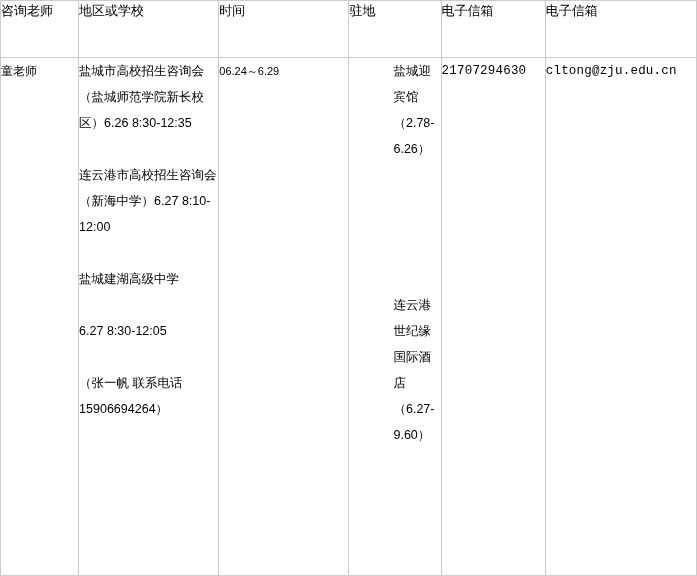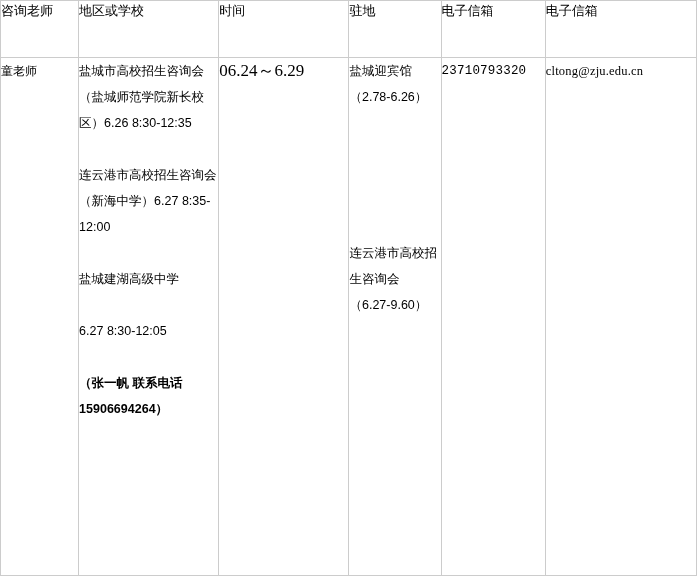--- a/index.html
+++ b/index.html
@@ -53,49 +53,49 @@
     font-size: 12px;
   }
   td.schools {
     padding: 58px 12px 0 14px;
   }
   td.schools .para {
     margin-bottom: 26px;
   }
   td.schools .para:last-child {
     margin-bottom: 4px;
-    font-weight: bold;
   }
   td.time {
     padding: 0 10px 0 14px;
     vertical-align: middle;
-    font-family: Liberation Serif, serif;
-    font-size: 17px;
+    font-family: Liberation Sans, sans-serif;
+    font-size: 11px;
   }
   td.place {
     padding: 78px 12px 0 14px;
   }
   td.place .block {
     margin-bottom: 0;
+    margin-left: 44px;
   }
   td.place .gap {
     height: 130px;
   }
   td.phone {
     padding: 0 8px 0 0;
     vertical-align: middle;
     text-align: center;
     font-family: "Liberation Mono", monospace;
     font-size: 12.5px;
     letter-spacing: 0.2px;
   }
   td.email {
     padding: 0 8px 0 14px;
     vertical-align: middle;
-    font-family: Liberation Serif, serif;
+    font-family: Liberation Mono, monospace;
     font-size: 12.5px;
     letter-spacing: 0.2px;
   }
 </style>
 </head>
 <body>
 
 <table class="info-table">
   <colgroup>
     <col class="c0">
@@ -113,30 +113,30 @@
       <th>驻地</th>
       <th>电子信箱</th>
       <th>电子信箱</th>
     </tr>
   </thead>
   <tbody>
     <tr>
       <td class="cell teacher">童老师</td>
       <td class="cell schools">
         <div class="para">盐城市高校招生咨询会（盐城师范学院新长校区）6.26 8:30-12:35</div>
-        <div class="para">连云港市高校招生咨询会（新海中学）6.27 8:35-12:00</div>
+        <div class="para">连云港市高校招生咨询会（新海中学）6.27 8:10-12:00</div>
         <div class="para">盐城建湖高级中学</div>
         <div class="para">6.27 8:30-12:05</div>
         <div class="para">（张一帆 联系电话15906694264）</div>
       </td>
       <td class="cell time">06.24～6.29</td>
       <td class="cell place">
         <div class="block">盐城迎宾馆</div>
         <div class="block">（2.78-6.26）</div>
         <div class="gap"></div>
-        <div class="block">连云港市高校招生咨询会</div>
+        <div class="block">连云港世纪缘国际酒店</div>
         <div class="block">（6.27-9.60）</div>
       </td>
-      <td class="cell phone">23710793320</td>
+      <td class="cell phone">21707294630</td>
       <td class="cell email">cltong@zju.edu.cn</td>
     </tr>
   </tbody>
 </table>
 
 </body></html>

